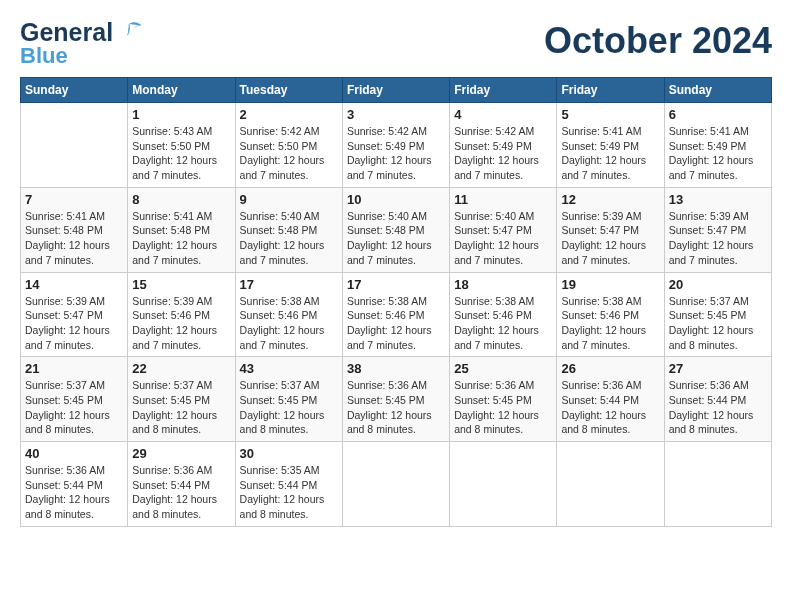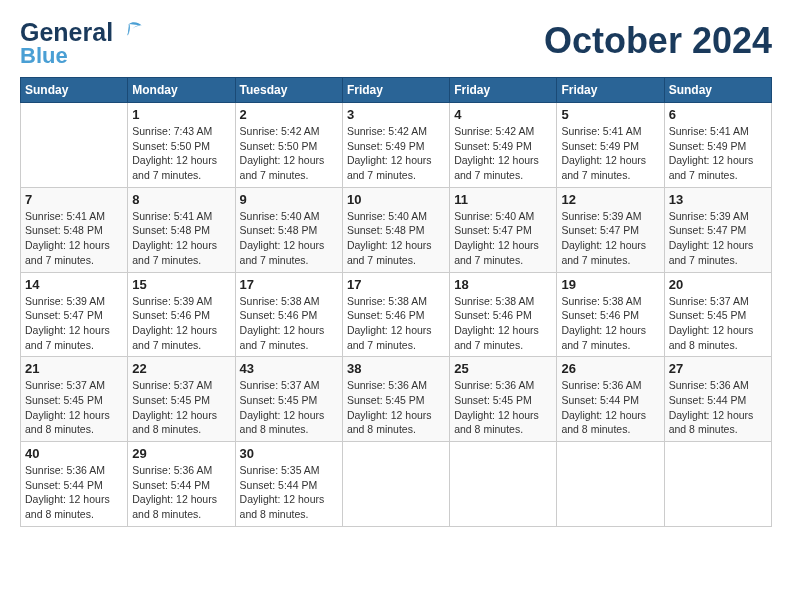--- a/index.html
+++ b/index.html
@@ -109,21 +109,21 @@
         <th>Friday</th>
         <th>Friday</th>
         <th>Sunday</th>
       </tr>
   </thead>
   <tbody>
   <tr>
         <td class="empty-cell"></td>
         <td>
           <div class="day-num">1</div>
-          <div class="day-info" style="white-space: pre-line;">Sunrise: 7:43 AM
+          <div class="day-info" style="white-space: pre-line;">Sunrise: 5:43 AM
 Sunset: 5:50 PM
 Daylight: 12 hours
 and 7 minutes.</div>
         </td>
         <td>
           <div class="day-num">2</div>
           <div class="day-info" style="white-space: pre-line;">Sunrise: 5:42 AM
 Sunset: 5:50 PM
 Daylight: 12 hours
 and 7 minutes.</div>

